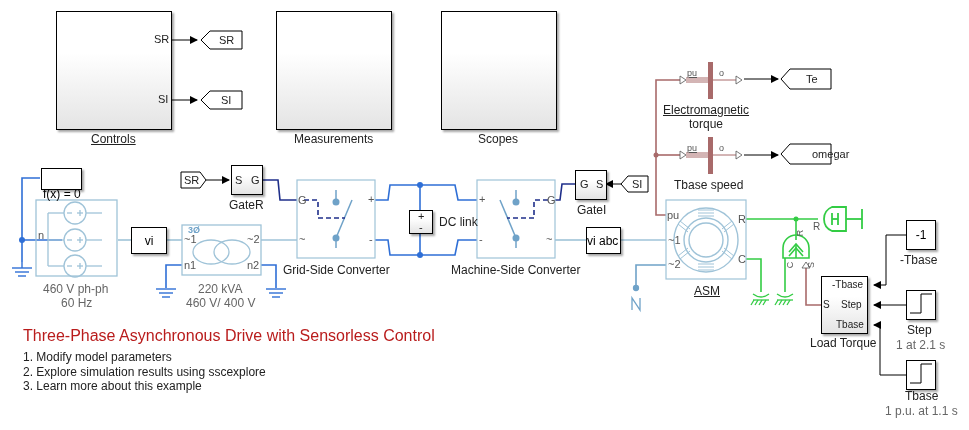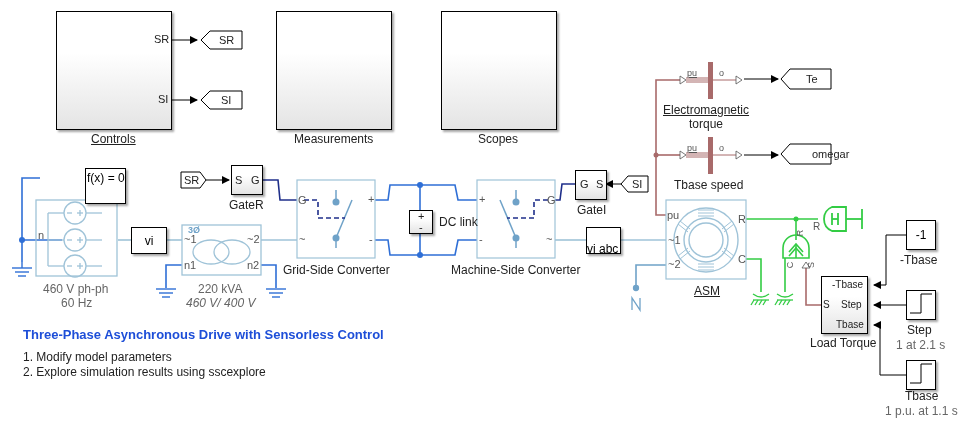--- a/index.html
+++ b/index.html
@@ -3,21 +3,21 @@
 <meta charset="utf-8">
 <style>
   html, body { margin:0; padding:0; background:#ffffff; }
   body { width:969px; height:430px; position:relative; overflow:hidden; font-family:"Liberation Sans", sans-serif; }
   #canvas { position:absolute; left:0; top:0; width:969px; height:430px; }
   .lbl { position:absolute; font-size:12px; color:#222; white-space:nowrap; }
   .sub { position:absolute; font-size:12px; color:#666; white-space:nowrap; }
   .blk { position:absolute; border:1px solid #000; background:linear-gradient(#ffffff 35%, #e4e4e4); box-shadow:2px 2px 2px rgba(0,0,0,0.35); box-sizing:border-box; }
   .blkw { position:absolute; border:1px solid #000; background:#fff; box-shadow:2px 2px 2px rgba(0,0,0,0.35); box-sizing:border-box; font-size:12px; }
   .port { position:absolute; font-size:11px; color:#222; }
-  .ann-title { position:absolute; left:23px; top:327px; font-size:13px; font-weight:bold; color:#1d4ed8; }
+  .ann-title { position:absolute; left:23px; top:327px; font-size:16px; font-weight:normal; color:#b91c1c; }
   .ann-list { position:absolute; left:23px; top:350px; font-size:12px; color:#222; line-height:14.5px; }
   .ann-list div { cursor:pointer; }
 </style>
 </head>
 <body>
 
 <svg id="canvas" viewBox="0 0 969 430" xmlns="http://www.w3.org/2000/svg">
   <defs>
     <marker id="arrB" markerWidth="8" markerHeight="8" refX="7" refY="4" orient="auto">
         <path d="M0,0 L8,4 L0,8 z" fill="#000"></path>
@@ -253,35 +253,35 @@
 
 <svg style="position:absolute;left:180px;top:171px" width="28" height="20">
     <polygon points="1,1 20,1 26,9 20,17 1,17" fill="#fff" stroke="#000"></polygon>
   </svg>
 <span class="port" style="left:184px;top:174px;">SR</span>
 <svg style="position:absolute;left:620px;top:175px" width="30" height="20">
     <polygon points="1,9 8,1 28,1 28,17 8,17" fill="#fff" stroke="#000"></polygon>
   </svg>
 <span class="port" style="left:632px;top:178px;">SI</span>
 
-<div class="blkw" style="left:41px;top:168px;width:41px;height:36px;padding:2px 0 0 1px;margin-left:44px;"><span>f(x) = 0</span></div>
+<div class="blkw" style="left:41px;top:168px;width:41px;height:22px;padding:18px 0 0 1px;"><span>f(x) = 0</span></div>
 
 <span class="port" style="left:38px;top:229px;color:#555;">n</span>
 <span class="sub" style="left:43px;top:282px;">460 V ph-ph</span>
 <span class="sub" style="left:61px;top:296px;">60 Hz</span>
 
 <div class="blkw" style="left:131px;top:227px;width:36px;height:27px;text-align:center;padding-top:6px;"><span>vi</span></div>
 
 <span class="port" style="left:188px;top:225px;font-size:9px;color:#6fa2c8;font-weight:bold;">3Ø</span>
 <span class="port" style="left:184px;top:233px;color:#555;">~1</span>
 <span class="port" style="left:247px;top:233px;color:#555;">~2</span>
 <span class="port" style="left:184px;top:259px;color:#555;">n1</span>
 <span class="port" style="left:247px;top:259px;color:#555;">n2</span>
 <span class="sub" style="left:198px;top:282px;">220 kVA</span>
-<span class="sub" style="left:186px;top:296px;font-style:italic;">460 V/ 400 V</span>
+<span class="sub" style="left:186px;top:296px;">460 V/ 400 V</span>
 
 <div class="blk" style="left:231px;top:165px;width:32px;height:30px;"></div>
 <span class="port" style="left:235px;top:174px;">S</span>
 <span class="port" style="left:251px;top:174px;">G</span>
 <span class="lbl" style="left:229px;top:198px;">GateR</span>
 
 <span class="port" style="left:298px;top:194px;color:#555;">G</span>
 <span class="port" style="left:368px;top:193px;color:#555;">+</span>
 <span class="port" style="left:299px;top:233px;color:#555;">~</span>
 <span class="port" style="left:369px;top:233px;color:#555;">-</span>
@@ -296,21 +296,21 @@
 <span class="port" style="left:547px;top:194px;color:#555;">G</span>
 <span class="port" style="left:479px;top:233px;color:#555;">-</span>
 <span class="port" style="left:546px;top:233px;color:#555;">~</span>
 <span class="lbl" style="left:451px;top:263px;">Machine-Side Converter</span>
 
 <div class="blk" style="left:575px;top:170px;width:32px;height:30px;"></div>
 <span class="port" style="left:580px;top:178px;">G</span>
 <span class="port" style="left:596px;top:178px;">S</span>
 <span class="lbl" style="left:577px;top:203px;">GateI</span>
 
-<div class="blkw" style="left:586px;top:227px;width:35px;height:27px;padding-top:14px;"><span>vi abc</span></div>
+<div class="blkw" style="left:586px;top:227px;width:35px;height:27px;padding-top:6px;"><span>vi abc</span></div>
 
 <span class="port" style="left:667px;top:209px;color:#555;">pu</span>
 <span class="port" style="left:668px;top:234px;color:#555;">~1</span>
 <span class="port" style="left:668px;top:258px;color:#555;">~2</span>
 <span class="port" style="left:738px;top:213px;color:#555;">R</span>
 <span class="port" style="left:738px;top:253px;color:#555;">C</span>
 <span class="lbl" style="left:694px;top:284px;text-decoration:underline;">ASM</span>
 
 <span class="port" style="left:687px;top:68px;font-size:9px;color:#555;text-decoration:underline;">pu</span>
 <span class="port" style="left:719px;top:68px;font-size:9px;color:#555;">o</span>
@@ -340,13 +340,14 @@
 <span class="sub" style="left:896px;top:338px;">1 at 2.1 s</span>
 
 <div class="blkw" style="left:906px;top:360px;width:30px;height:30px;background:transparent;"></div>
 <span class="lbl" style="left:905px;top:389px;">Tbase</span>
 <span class="sub" style="left:885px;top:404px;">1 p.u. at 1.1 s</span>
 
 <div class="ann-title">Three-Phase Asynchronous Drive with Sensorless Control</div>
 <div class="ann-list">
   <div>1. Modify model parameters</div>
   <div>2. Explore simulation results using sscexplore</div>
+  <div>3. Learn more about this example</div>
 </div>
 
 </body></html>

